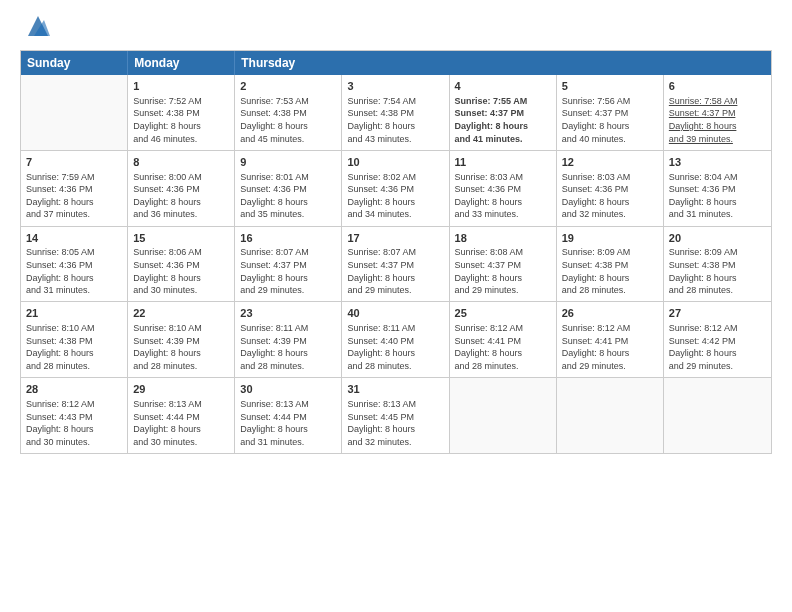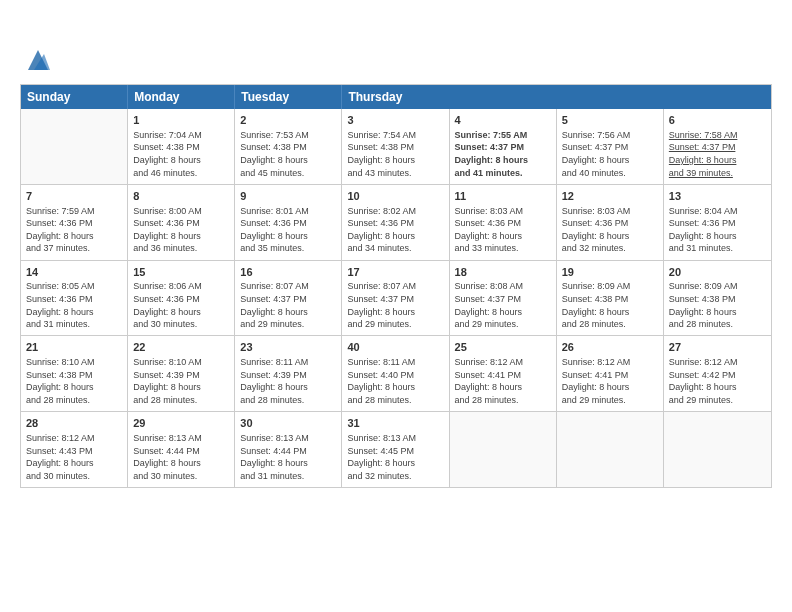--- a/index.html
+++ b/index.html
@@ -9,21 +9,20 @@
       width: 792px;
       height: 612px;
       overflow: hidden;
     }
     .page {
       width: 792px;
       height: 464px;
       padding: 12px 20px 10px 20px;
       display: flex;
       flex-direction: column;
-      margin-top: 34px;
     }
     .header {
       display: flex;
       justify-content: space-between;
       align-items: flex-start;
       margin-bottom: 10px;
     }
     .logo {
       display: flex;
       align-items: center;
@@ -134,29 +133,28 @@
     <div class="title-area">
       <div class="month-year"></div>
       <div class="location"></div>
     </div>
   </div>
 
   <div class="calendar">
     <div class="cal-header" id="cal-header-row">
         <div class="cal-header-cell">Sunday</div>
         <div class="cal-header-cell">Monday</div>
-        <div class="cal-header-cell">Tuesday</div>
         <div class="cal-header-cell">Thursday</div>
       </div>
     <div class="cal-body" id="cal-body">
         <div class="cal-row">
           <div class="cal-cell empty"></div>
           <div class="cal-cell">
             <div class="day-number">1</div>
-            <div class="cell-text" style="white-space: pre-line;">Sunrise: 7:04 AM
+            <div class="cell-text" style="white-space: pre-line;">Sunrise: 7:52 AM
 Sunset: 4:38 PM
 Daylight: 8 hours
 and 46 minutes.</div>
           </div>
           <div class="cal-cell">
             <div class="day-number">2</div>
             <div class="cell-text" style="white-space: pre-line;">Sunrise: 7:53 AM
 Sunset: 4:38 PM
 Daylight: 8 hours
 and 45 minutes.</div>

